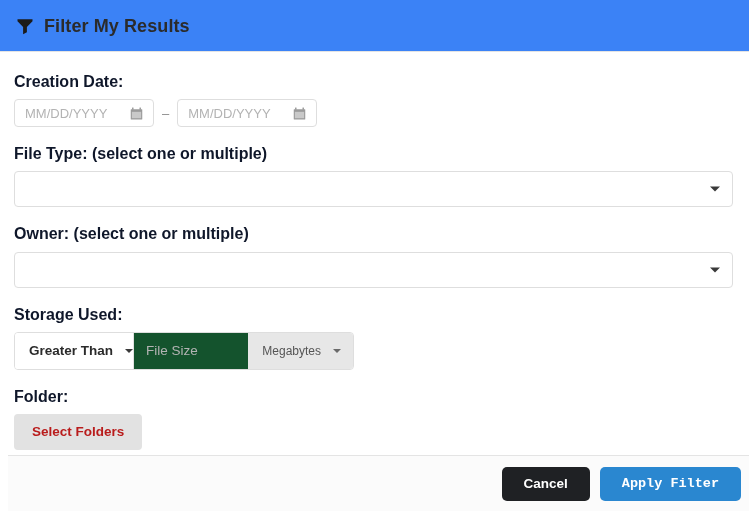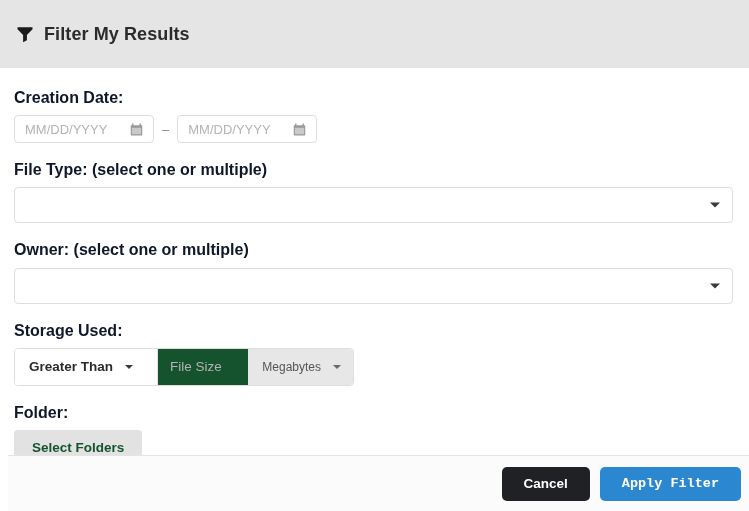--- a/index.html
+++ b/index.html
@@ -11,27 +11,27 @@
     height: 511px;
     background: #ffffff;
     font-family: "Liberation Sans", sans-serif;
     color: #2b2b2b;
     overflow: hidden;
     position: relative;
   }
 
   
   .header {
-    height: 68px;
+    height: 52px;
     box-sizing: border-box;
     display: flex;
     align-items: center;
     padding: 0 16px;
     border-bottom: 1px solid #e4e4e4;
-    background: #e5e5e5;
+    background: #3b82f6;
   }
   .funnel-icon {
     width: 18px;
     height: 18px;
     margin-right: 10px;
     display: block;
     flex: none;
   }
   .header-title {
     font-size: 18px;
@@ -128,21 +128,21 @@
     overflow: hidden;
     background: #fff;
   }
   .ig-seg {
     display: flex;
     align-items: center;
     box-sizing: border-box;
     height: 100%;
   }
   .ig-dropdown {
-    padding: 0 24px 0 14px;
+    padding: 0 0 0 14px;
     background: #fff;
     border-right: 1px solid #e2e2e2;
     gap: 12px;
   }
   .ig-dropdown .seg-text {
     font-size: 13.5px;
     font-weight: 700;
     color: #2b2b2b;
     line-height: 1;
     white-space: nowrap;
@@ -188,21 +188,21 @@
     align-items: center;
     justify-content: center;
     height: 36px;
     padding: 0 18px;
     background: #e2e2e2;
     border: none;
     border-radius: 4px;
     font-family: "Liberation Sans", sans-serif;
     font-size: 13.5px;
     font-weight: 700;
-    color: #14532d;
+    color: #b91c1c;
     cursor: pointer;
   }
 
   
   .footer {
     position: absolute;
     left: 8px;
     bottom: 0;
     width: 749px;
     height: 56px;

